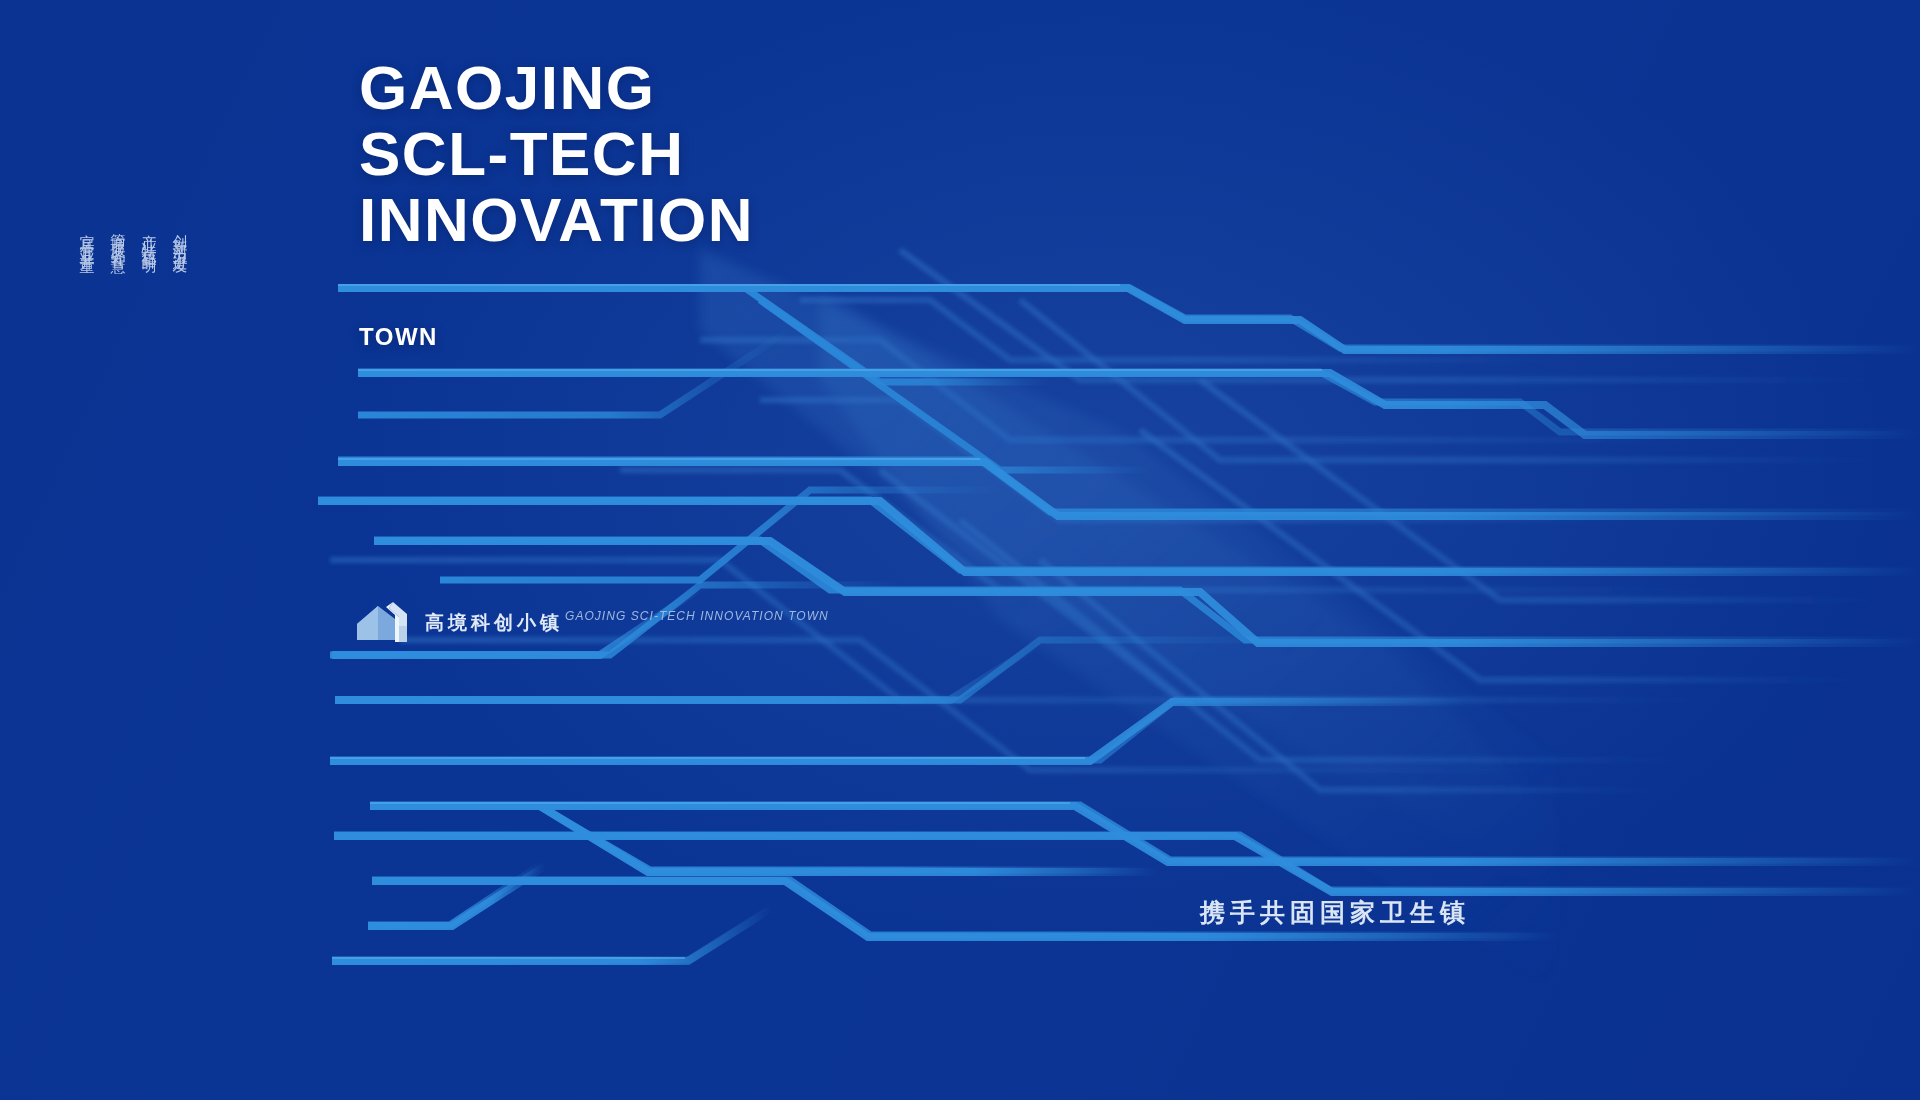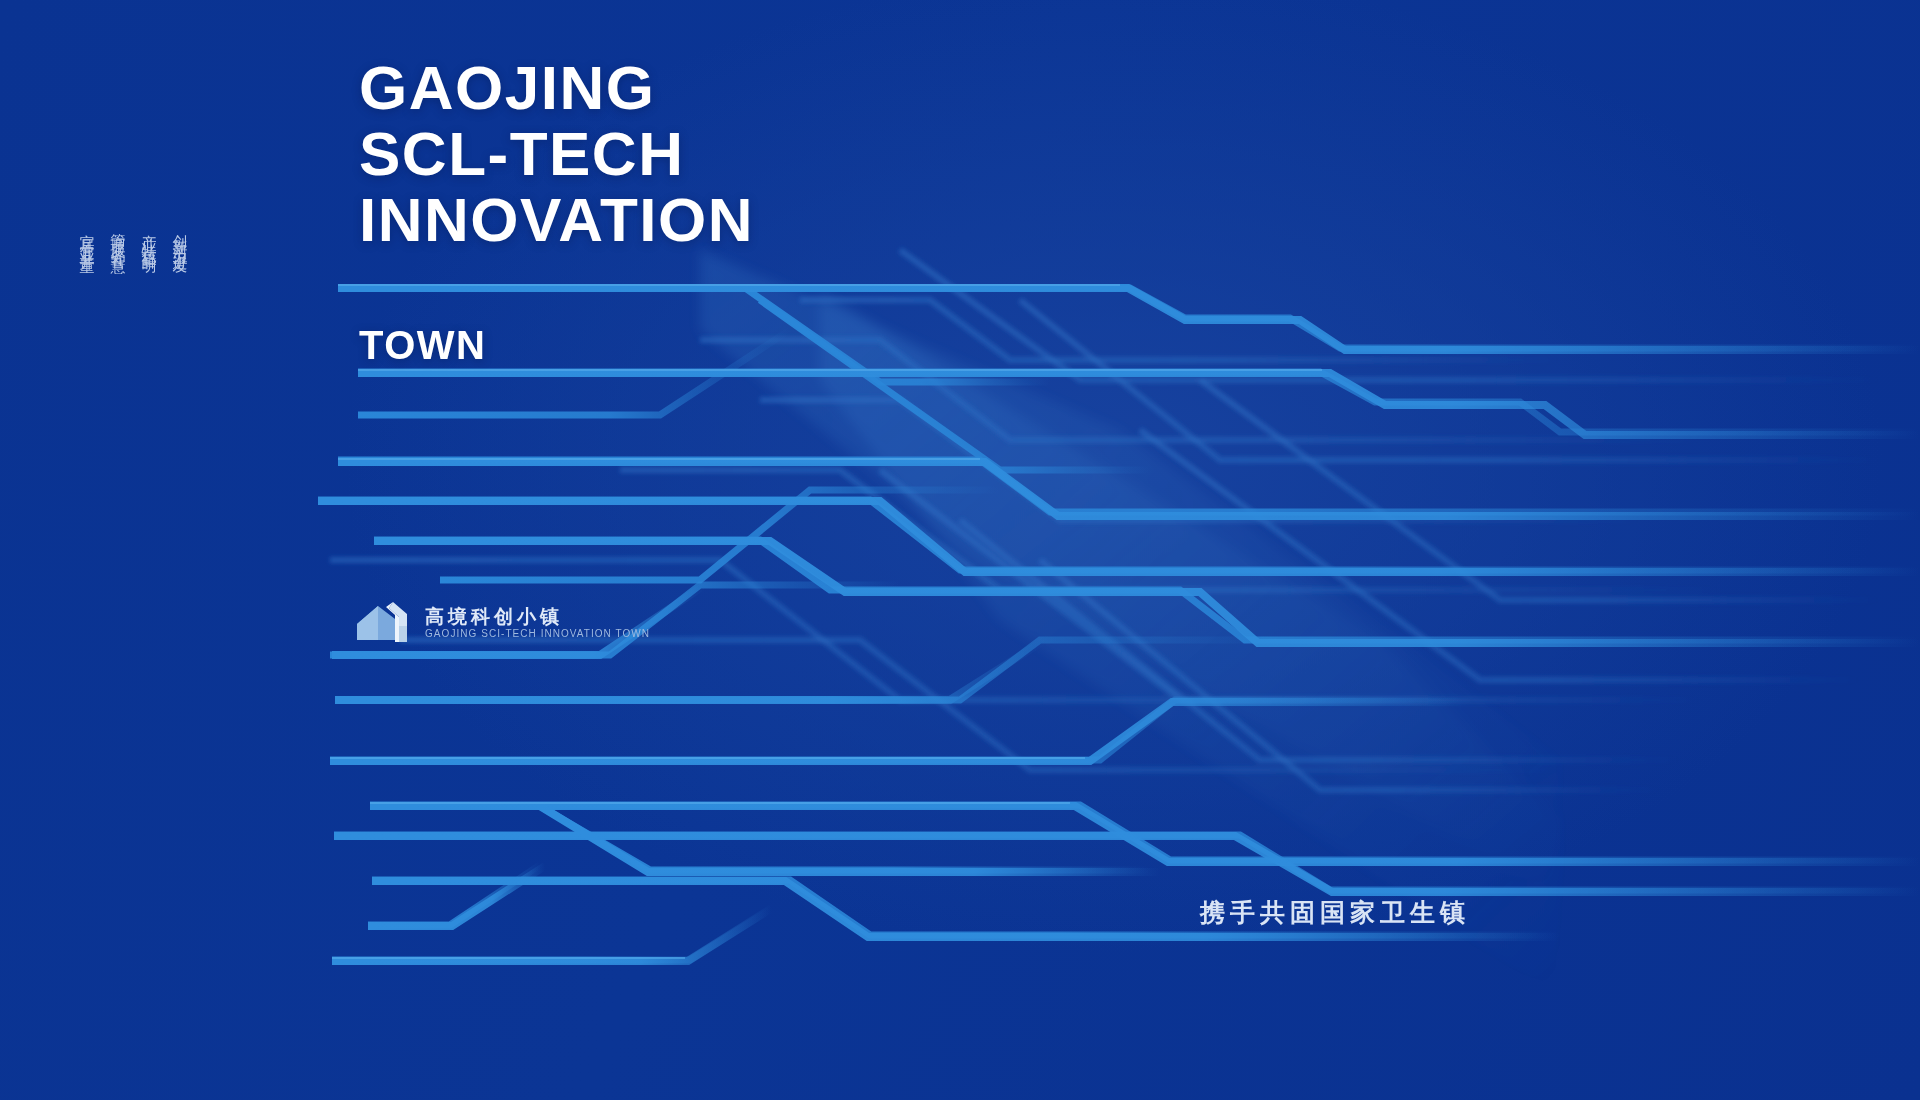--- a/index.html
+++ b/index.html
@@ -24,21 +24,21 @@
     font-weight:bold;
     font-size:62px;
     line-height:66px;
     letter-spacing:1.5px;
     white-space:pre;
     text-shadow:0 2px 10px rgba(0,20,70,.35);
   }
   .town-word{
     position:absolute;left:359px;top:323px;
     color:#ffffff;font-weight:bold;
-    font-size:40px;letter-spacing:1.5px;
+    font-size:24px;letter-spacing:1.5px;
     text-shadow:0 2px 10px rgba(0,20,70,.35);
   }
 
   
   .vslogan{
     position:absolute;left:78px;top:222px;
     display:flex;flex-direction:row-reverse;
     gap:12px;
   }
   .vcol{
@@ -50,28 +50,28 @@
     line-height:19px;
     opacity:.92;
   }
 
   
   .logo{
     position:absolute;left:355px;top:600px;
     display:flex;align-items:center;gap:10px;
   }
   .logo-mark{width:60px;height:44px;flex:0 0 auto;}
-  .logo-text{display:flex;flex-direction:column;gap:2px;}
+  .logo-text{display:flex;gap:2px;}
   .logo-cn{
     color:#dfe9f8;font-size:19px;font-weight:bold;
     letter-spacing:4px;line-height:21px;
   }
   .logo-en{
-    color:#9fb9df;font-size:10px;
-    letter-spacing:1.05px;line-height:9px;white-space:nowrap;
+    color:#9fb9df;font-size:12px;
+    letter-spacing:1.05px;line-height:9px;white-space:nowrap;font-style:italic;
   }
 
   
   .slogan{
     position:absolute;left:1200px;top:895px;
     color:#d9e4f5;
     font-size:25px;
     line-height:34px;
     letter-spacing:5px;
     text-align:left;

